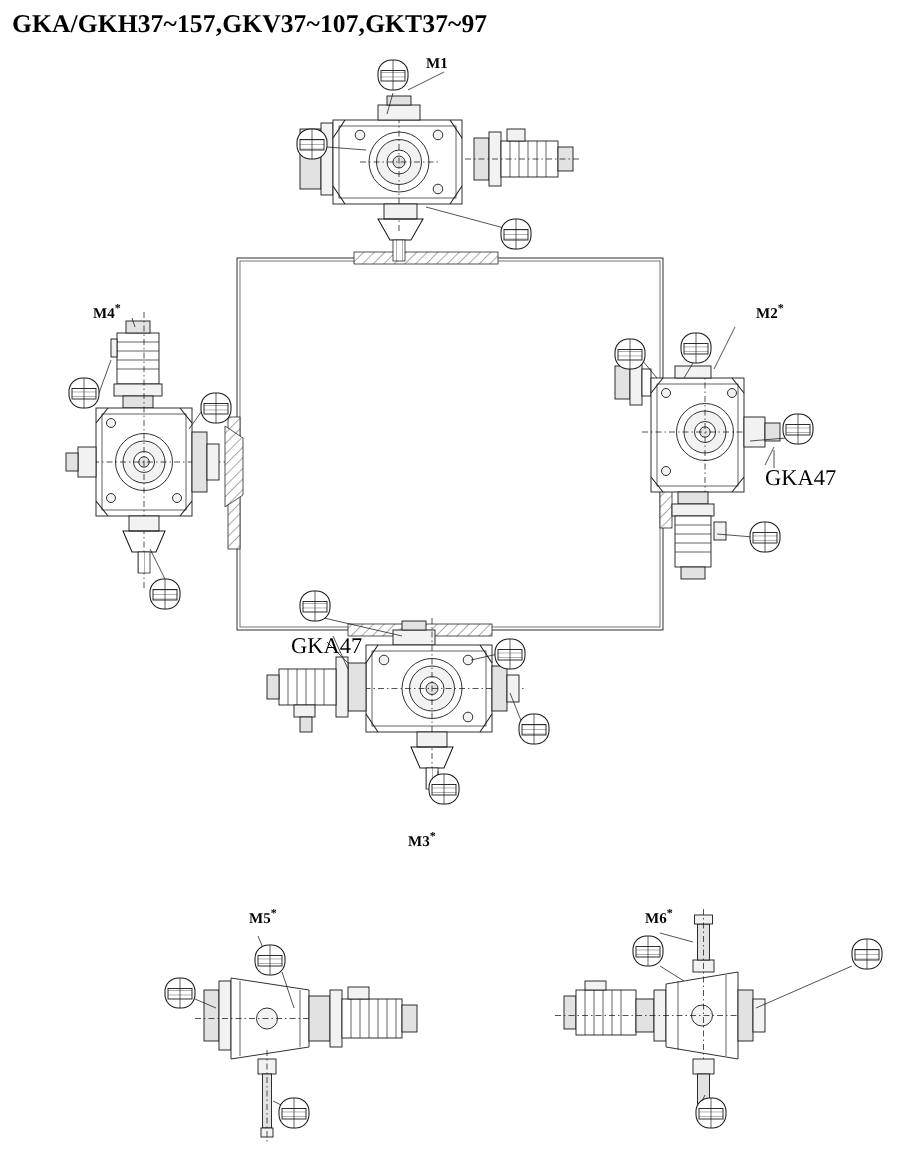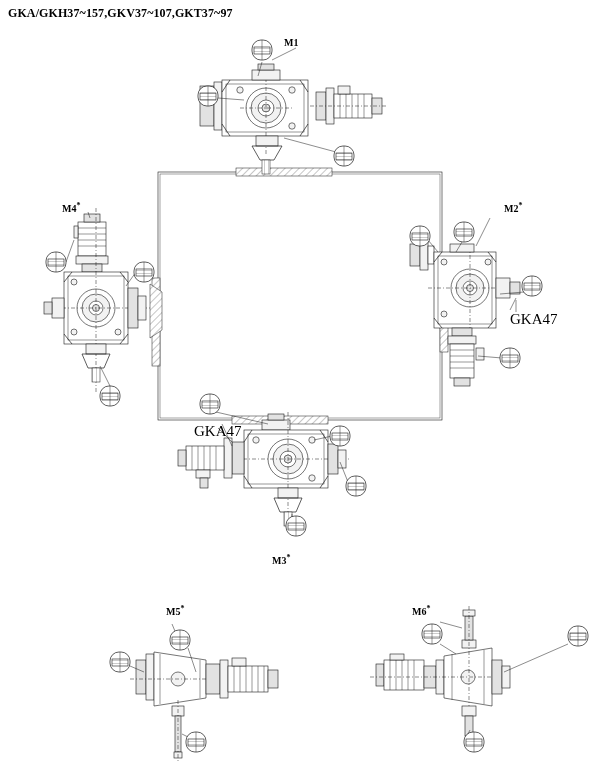--- a/index.html
+++ b/index.html
@@ -15,21 +15,21 @@
     position: relative;
     width: 600px;
     height: 783px;
     overflow: hidden;
     background: #ffffff;
   }
   .title {
     position: absolute;
     left: 8px;
     top: 6px;
-    font-size: 12px;
+    font-size: 17px;
     font-weight: bold;
     letter-spacing: 0.1px;
     font-family: "Liberation Serif", serif;
     white-space: nowrap;
   }
   .mlabel {
     position: absolute;
     font-size: 10px;
     font-weight: bold;
     font-family: "Liberation Serif", serif;
@@ -450,18 +450,18 @@
   <div class="mlabel" style="left:284px; top:37px;"><span>M1</span></div>
 
   <div class="mlabel" style="left:504px; top:201px;"><span>M2</span><span class="star">*</span></div>
 
   <div class="mlabel" style="left:272px; top:553px;"><span>M3</span><span class="star">*</span></div>
 
   <div class="mlabel" style="left:62px; top:201px;"><span>M4</span><span class="star">*</span></div>
 
   <div class="mlabel" style="left:166px; top:604px;"><span>M5</span><span class="star">*</span></div>
 
-  <div class="mlabel" style="left:412px; top:604px;"><span>M6</span><span class="star">*</span></div>
+  <div class="mlabel" style="left:430px; top:604px;"><span>M6</span><span class="star">*</span></div>
 
   <div class="part-label" style="left:510px; top:311px;">GKA47</div>
   <div class="part-label" style="left:194px; top:423px;">GKA47</div>
 
 </div>
 
 </body></html>

